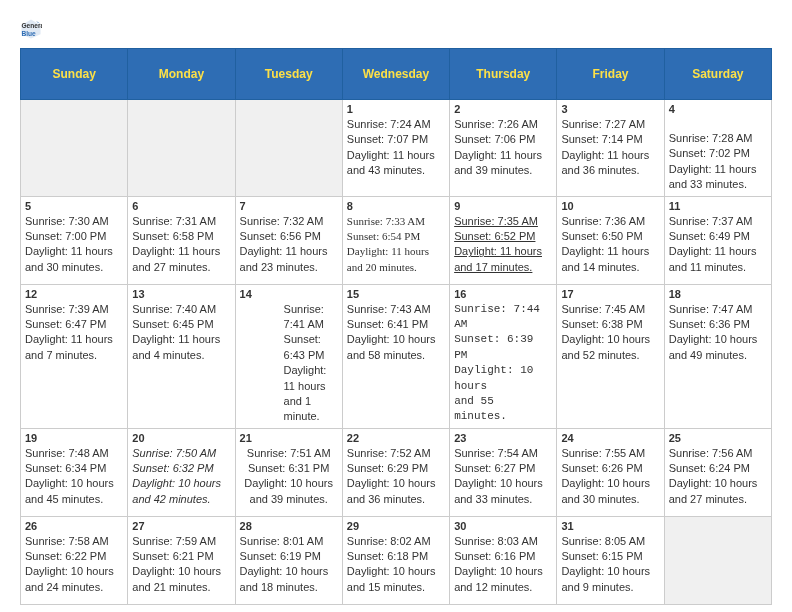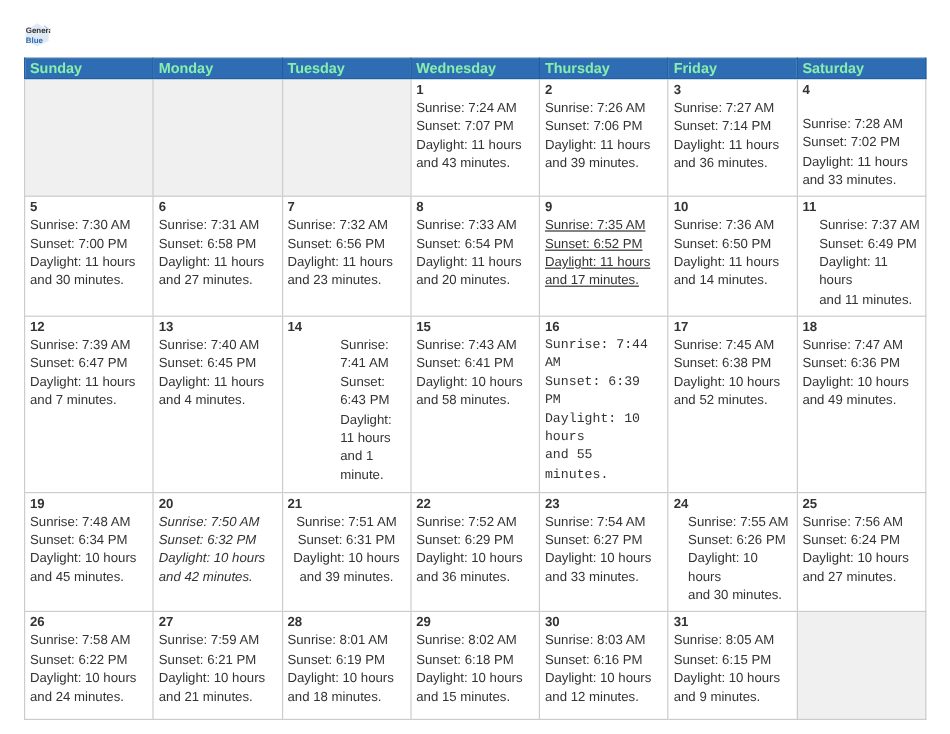--- a/index.html
+++ b/index.html
@@ -55,25 +55,25 @@
     }
     .calendar {
       flex: 1;
       border: 1px solid #ccc;
       border-collapse: collapse;
       width: 100%;
       table-layout: fixed;
     }
     .calendar th {
       background: #2e6db4;
-      color: #86efac;
+      color: #fde047;
       font-size: 12px;
       font-weight: bold;
-      padding: 1px 4px;
-      text-align: left;
+      padding: 18px 4px;
+      text-align: center;
       border: 1px solid #2060a0;
     }
     .calendar td {
       border: 1px solid #ccc;
       vertical-align: top;
       padding: 3px 4px;
       font-size: 9.5px;
       color: #333;
       height: 88px;
       background: #fff;
@@ -180,42 +180,42 @@
           </td>
           <td>
             <span class="day-num">7</span>
             <div class="day-info" style="white-space: pre-line;">Sunrise: 7:32 AM
 Sunset: 6:56 PM
 Daylight: 11 hours
 and 23 minutes.</div>
           </td>
           <td>
             <span class="day-num">8</span>
-            <div class="day-info" style="white-space: pre-line;">Sunrise: 7:33 AM
+            <div class="day-info" style="white-space: pre-line; font-family: Liberation Serif, serif;">Sunrise: 7:33 AM
 Sunset: 6:54 PM
 Daylight: 11 hours
 and 20 minutes.</div>
           </td>
           <td>
             <span class="day-num">9</span>
             <div class="day-info" style="white-space: pre-line; text-decoration: underline;">Sunrise: 7:35 AM
 Sunset: 6:52 PM
 Daylight: 11 hours
 and 17 minutes.</div>
           </td>
           <td>
             <span class="day-num">10</span>
             <div class="day-info" style="white-space: pre-line;">Sunrise: 7:36 AM
 Sunset: 6:50 PM
 Daylight: 11 hours
 and 14 minutes.</div>
           </td>
           <td>
             <span class="day-num">11</span>
-            <div class="day-info" style="white-space: pre-line; margin-left: 14px;">Sunrise: 7:37 AM
+            <div class="day-info" style="white-space: pre-line;">Sunrise: 7:37 AM
 Sunset: 6:49 PM
 Daylight: 11 hours
 and 11 minutes.</div>
           </td>
         </tr>
         <tr>
           <td>
             <span class="day-num">12</span>
             <div class="day-info" style="white-space: pre-line;">Sunrise: 7:39 AM
 Sunset: 6:47 PM
@@ -296,21 +296,21 @@
           </td>
           <td>
             <span class="day-num">23</span>
             <div class="day-info" style="white-space: pre-line;">Sunrise: 7:54 AM
 Sunset: 6:27 PM
 Daylight: 10 hours
 and 33 minutes.</div>
           </td>
           <td>
             <span class="day-num">24</span>
-            <div class="day-info" style="white-space: pre-line; margin-left: 12px;">Sunrise: 7:55 AM
+            <div class="day-info" style="white-space: pre-line;">Sunrise: 7:55 AM
 Sunset: 6:26 PM
 Daylight: 10 hours
 and 30 minutes.</div>
           </td>
           <td>
             <span class="day-num">25</span>
             <div class="day-info" style="white-space: pre-line;">Sunrise: 7:56 AM
 Sunset: 6:24 PM
 Daylight: 10 hours
 and 27 minutes.</div>

